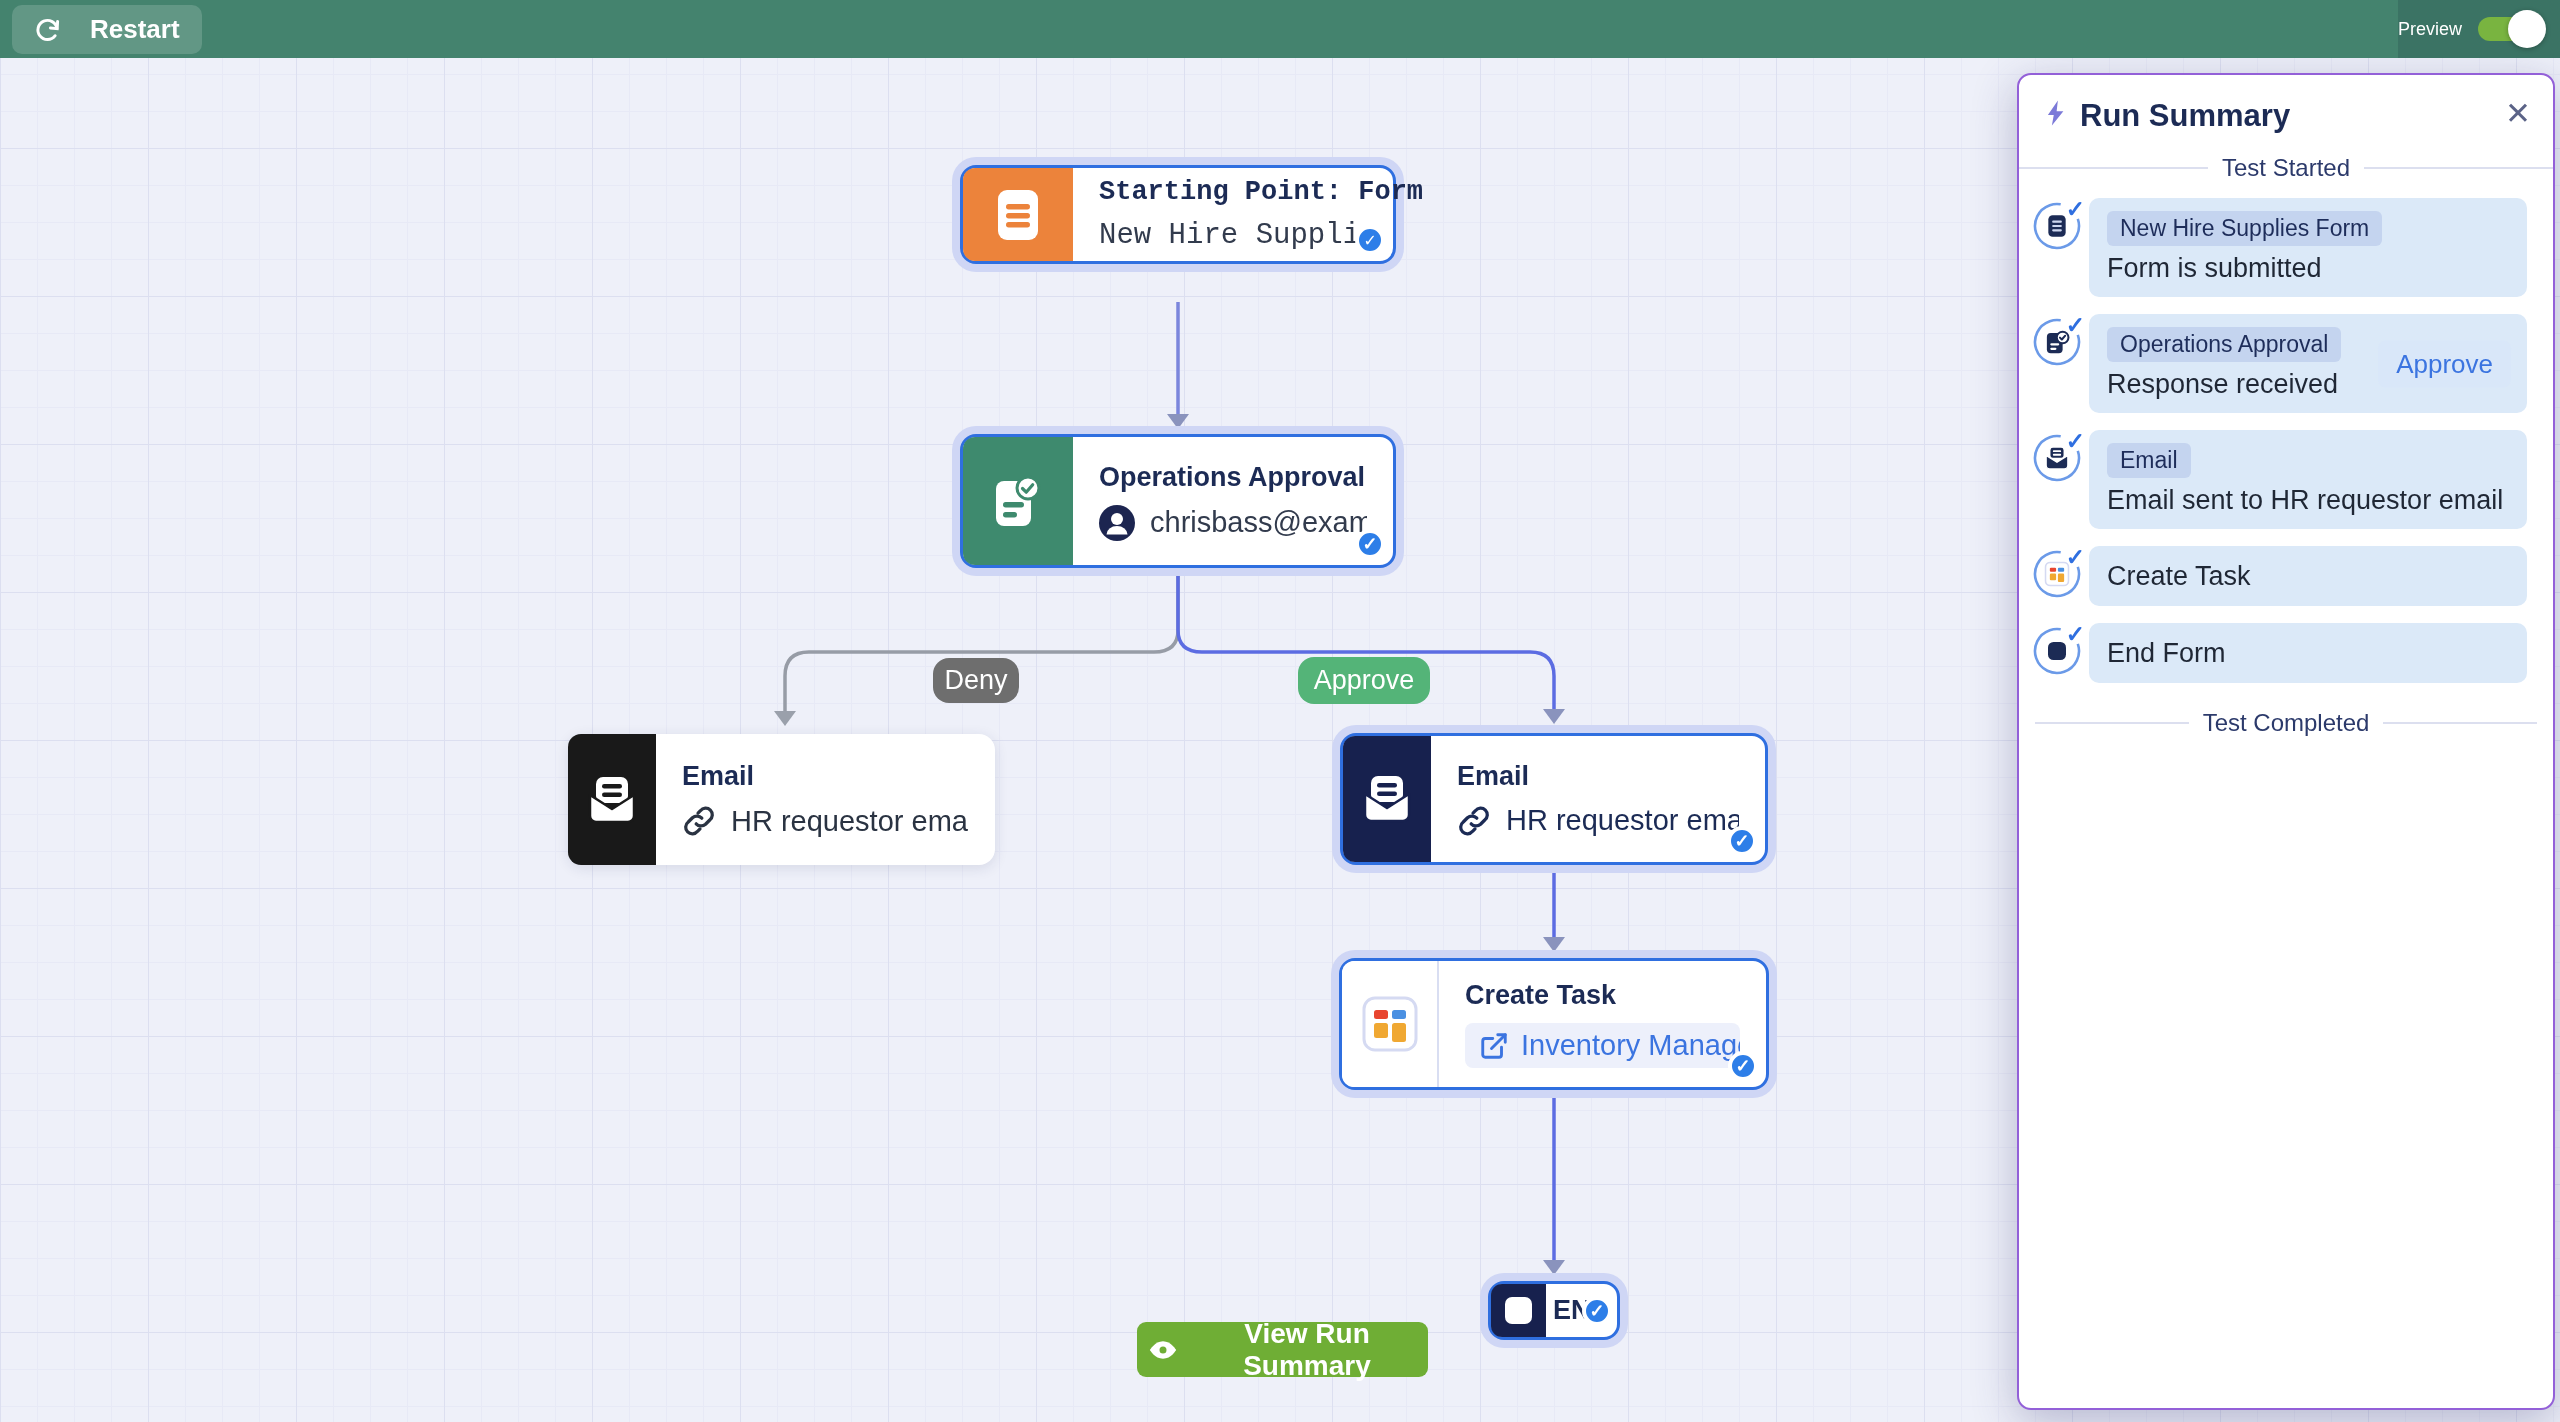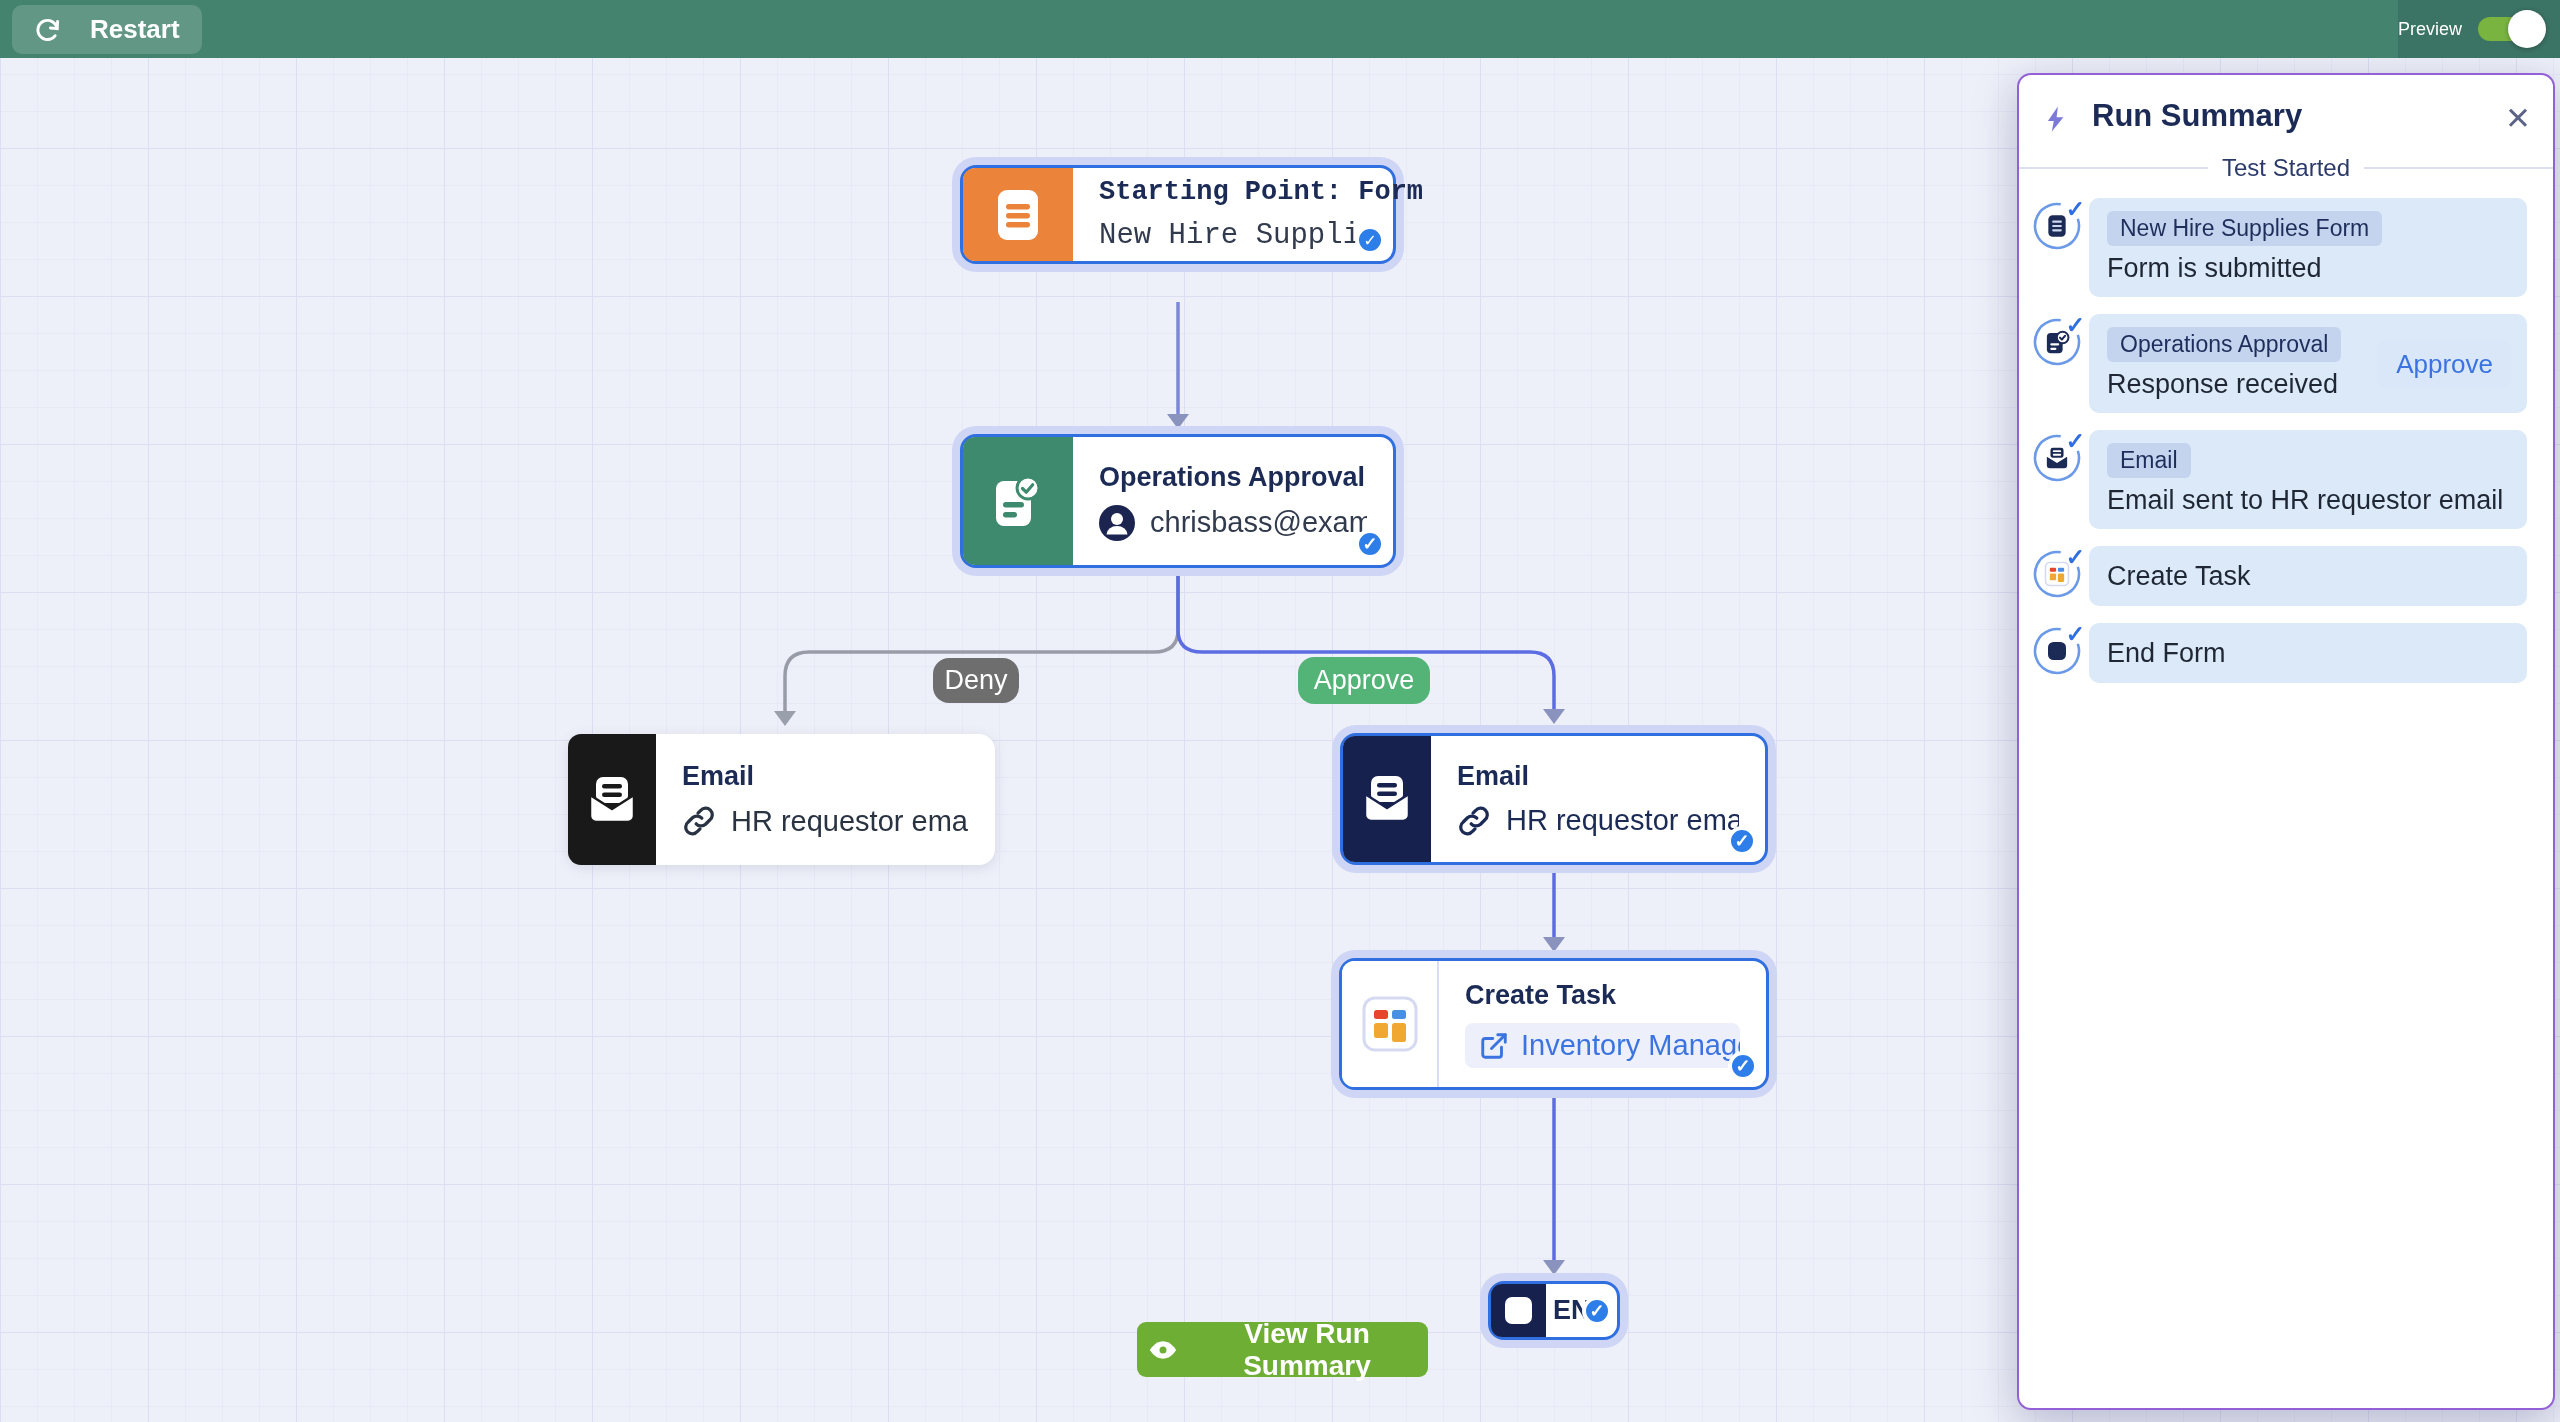--- a/index.html
+++ b/index.html
@@ -37,21 +37,21 @@
   .check-badge{position:absolute;right:8px;bottom:6px;width:30px;height:30px;border-radius:50%;background:#2d7ee8;border:4px solid #fff;color:#fff;display:flex;align-items:center;justify-content:center;font-size:18px;font-weight:900;z-index:6;}
   .branch-pill{position:absolute;display:flex;align-items:center;justify-content:center;color:#fff;font-size:27px;border-radius:16px;z-index:4;margin-top:28px;}
   .task-link{display:inline-flex;align-items:center;gap:12px;background:#edf0fb;border-radius:8px;padding:6px 14px;color:#3b74e0;font-size:29px;max-width:100%;overflow:hidden;white-space:nowrap;}
   .end-node{position:absolute;display:flex;background:#fff;border:3.5px solid #2f6fe0;border-radius:16px;box-shadow:0 0 0 8px #cfd6f5;z-index:5;}
   .end-icon-panel{flex:none;width:55px;background:#17214e;border-radius:11px 0 0 11px;display:flex;align-items:center;justify-content:center;}
   .end-label{flex:1;display:flex;align-items:center;justify-content:center;font-size:27px;font-weight:700;color:#1c2b55;}
   .end-node .check-badge{right:5px;top:50%;bottom:auto;transform:translateY(-50%);}
   .view-btn{position:absolute;left:1137px;top:1322px;width:291px;height:55px;display:flex;align-items:center;justify-content:center;gap:14px;background:#6fae35;border:none;border-radius:9px;color:#fff;font-size:28px;font-weight:700;font-family:inherit;cursor:pointer;z-index:5;padding-left:11px;}
   
   .panel{position:absolute;left:2017px;top:73px;width:538px;height:1337px;background:#fff;border:2.5px solid #9360d8;border-radius:14px;box-shadow:0 12px 45px rgba(50,50,110,0.30);z-index:30;overflow:hidden;}
-  .panel-header{display:flex;align-items:flex-end;gap:21px;padding:23px 22px 16px 22px;}
+  .panel-header{display:flex;align-items:flex-start;gap:9px;padding:23px 22px 16px 22px;}
   .panel-title{flex:1;font-size:31px;font-weight:700;color:#1c2b55;}
   .close-x{color:#5b6387;font-size:31px;line-height:1;cursor:pointer;}
   .divider-row{display:flex;align-items:center;gap:14px;margin:4px 0 16px 0;}
   .divider-row .line{flex:1;height:1.5px;background:#dcdfef;}
   .divider-label{font-size:24px;color:#2c3a6b;}
   .items{display:flex;flex-direction:column;gap:17px;padding:0 26px 0 14px;}
   .item{display:flex;gap:8px;cursor:pointer;}
   .item-iconwrap{position:relative;flex:none;width:48px;height:48px;margin-top:4px;}
   .item-glyph{position:absolute;left:50%;top:50%;transform:translate(-50%,-50%);display:flex;}
   .mini-check{position:absolute;top:-6px;right:-4px;color:#2f6fe0;font-size:23px;font-weight:900;}
@@ -377,15 +377,20 @@
               </svg>
           </span>
           <span class="mini-check">✓</span>
         </div>
         <div class="item-card">
           <span class="item-text">End Form</span>
         </div>
       </div>
     </div>
 
+    <div class="divider-row completed-row">
+      <span class="line"></span>
+      <span class="divider-label">Test Completed</span>
+      <span class="line"></span>
+    </div>
   </aside>
 
 </div>
 
 </body></html>

